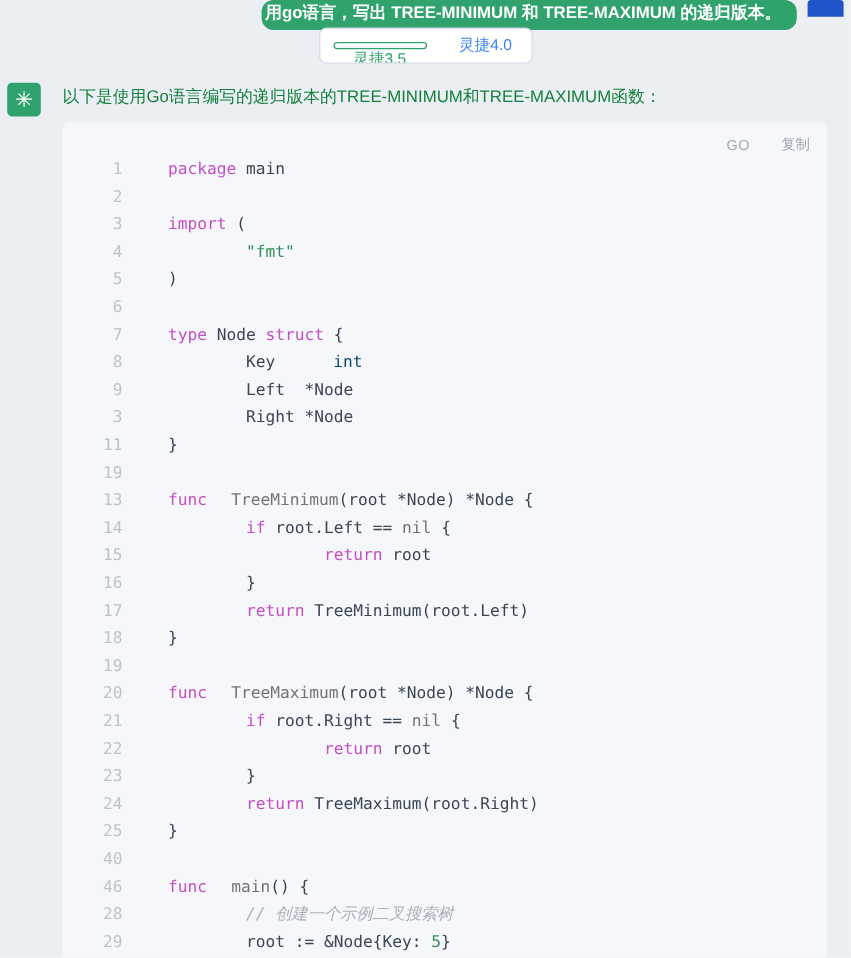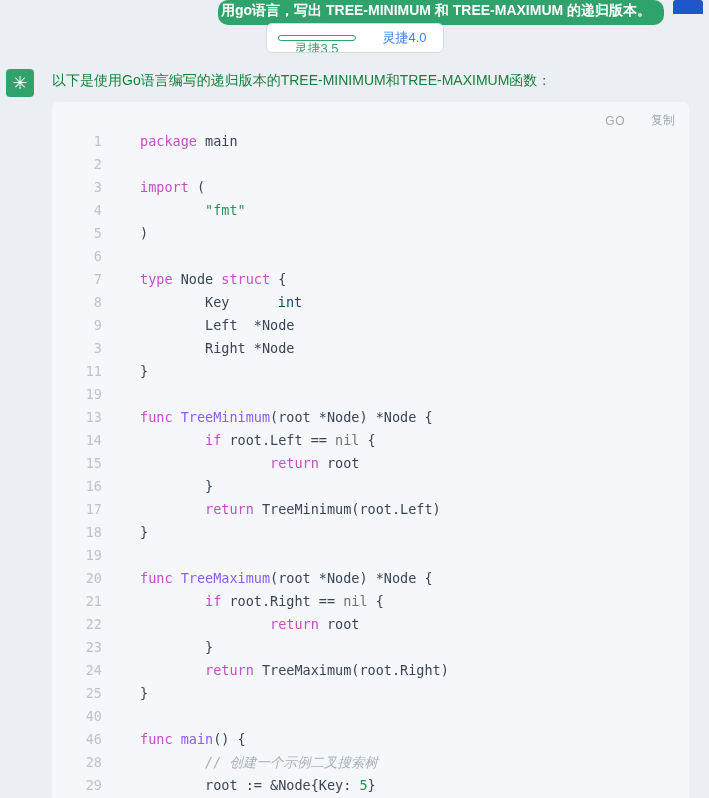--- a/index.html
+++ b/index.html
@@ -123,21 +123,21 @@
     line-height: 23px;
   }
   .gutter div { padding-right: 22px; }
   .code-lines {
     margin-left: 88px;
     white-space: pre;
     color: #3a4556;
   }
   .kw  { color: #c44fc4; }     
   .typ { color: #0c4a6e; margin-left: 24px; }     
-  .fnm { color: #8b5cf6; }     
+  .fnm { color: #737373; margin-left: 12px; }     
   .str { color: #2f8f5a; }     
   .num { color: #2f8f5a; }     
   .cmt { color: #a9b0ba; font-style: italic; }
   .lit { color: #737373; }     
 </style>
 </head>
 <body>
 
 <div class="user-bubble">
   <span>用go语言，写出 TREE-MINIMUM 和 TREE-MAXIMUM 的递归版本。</span>

